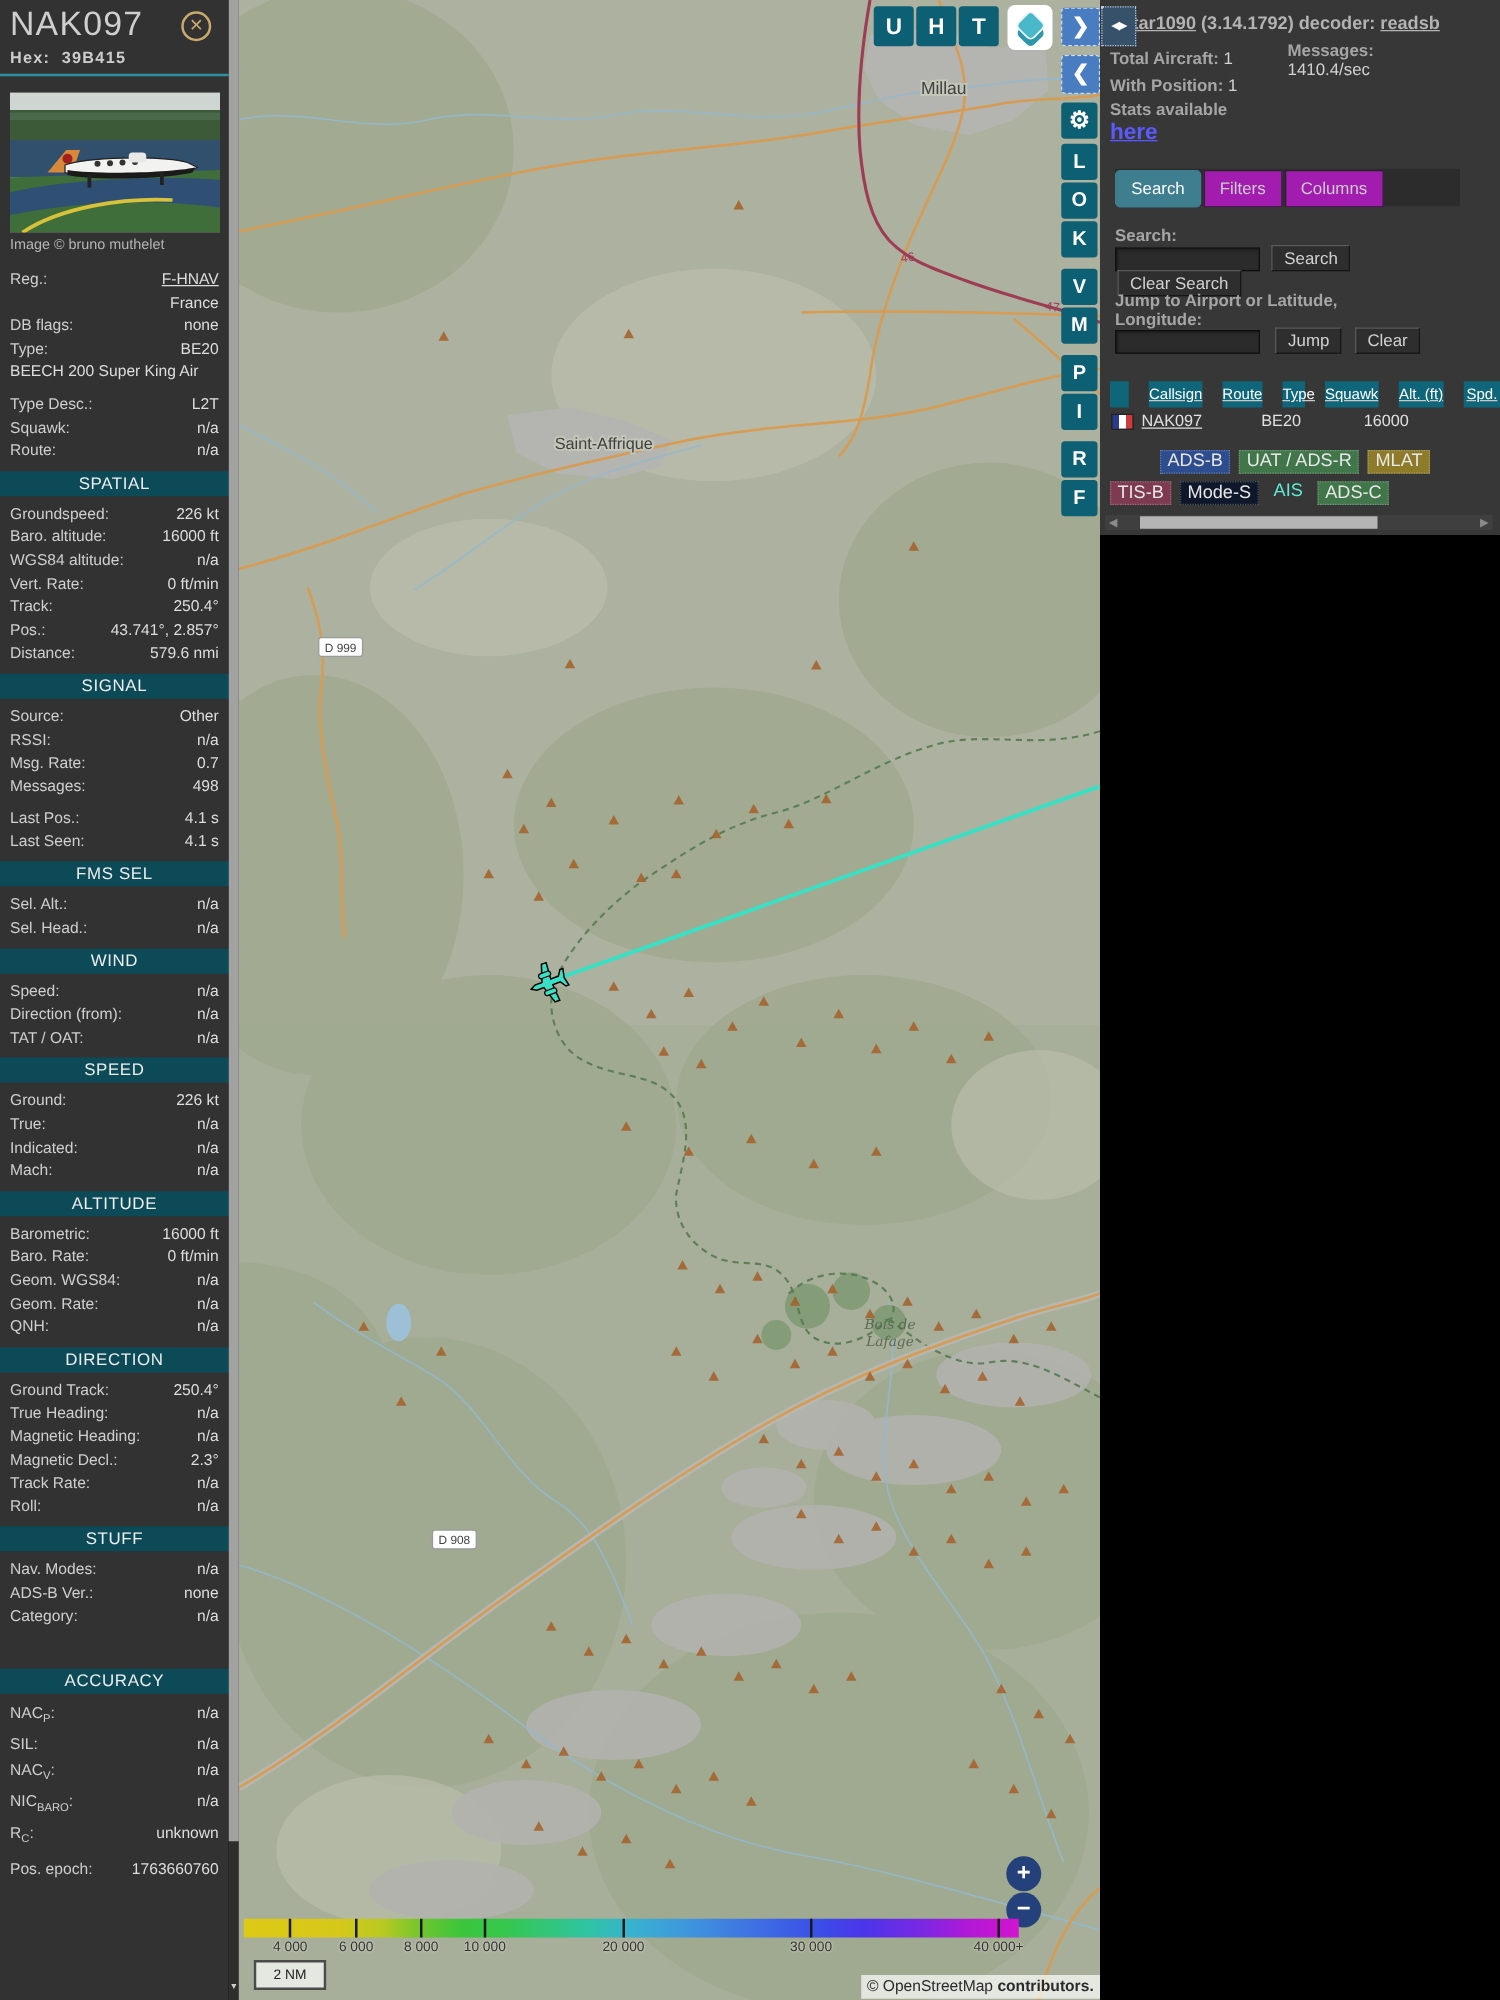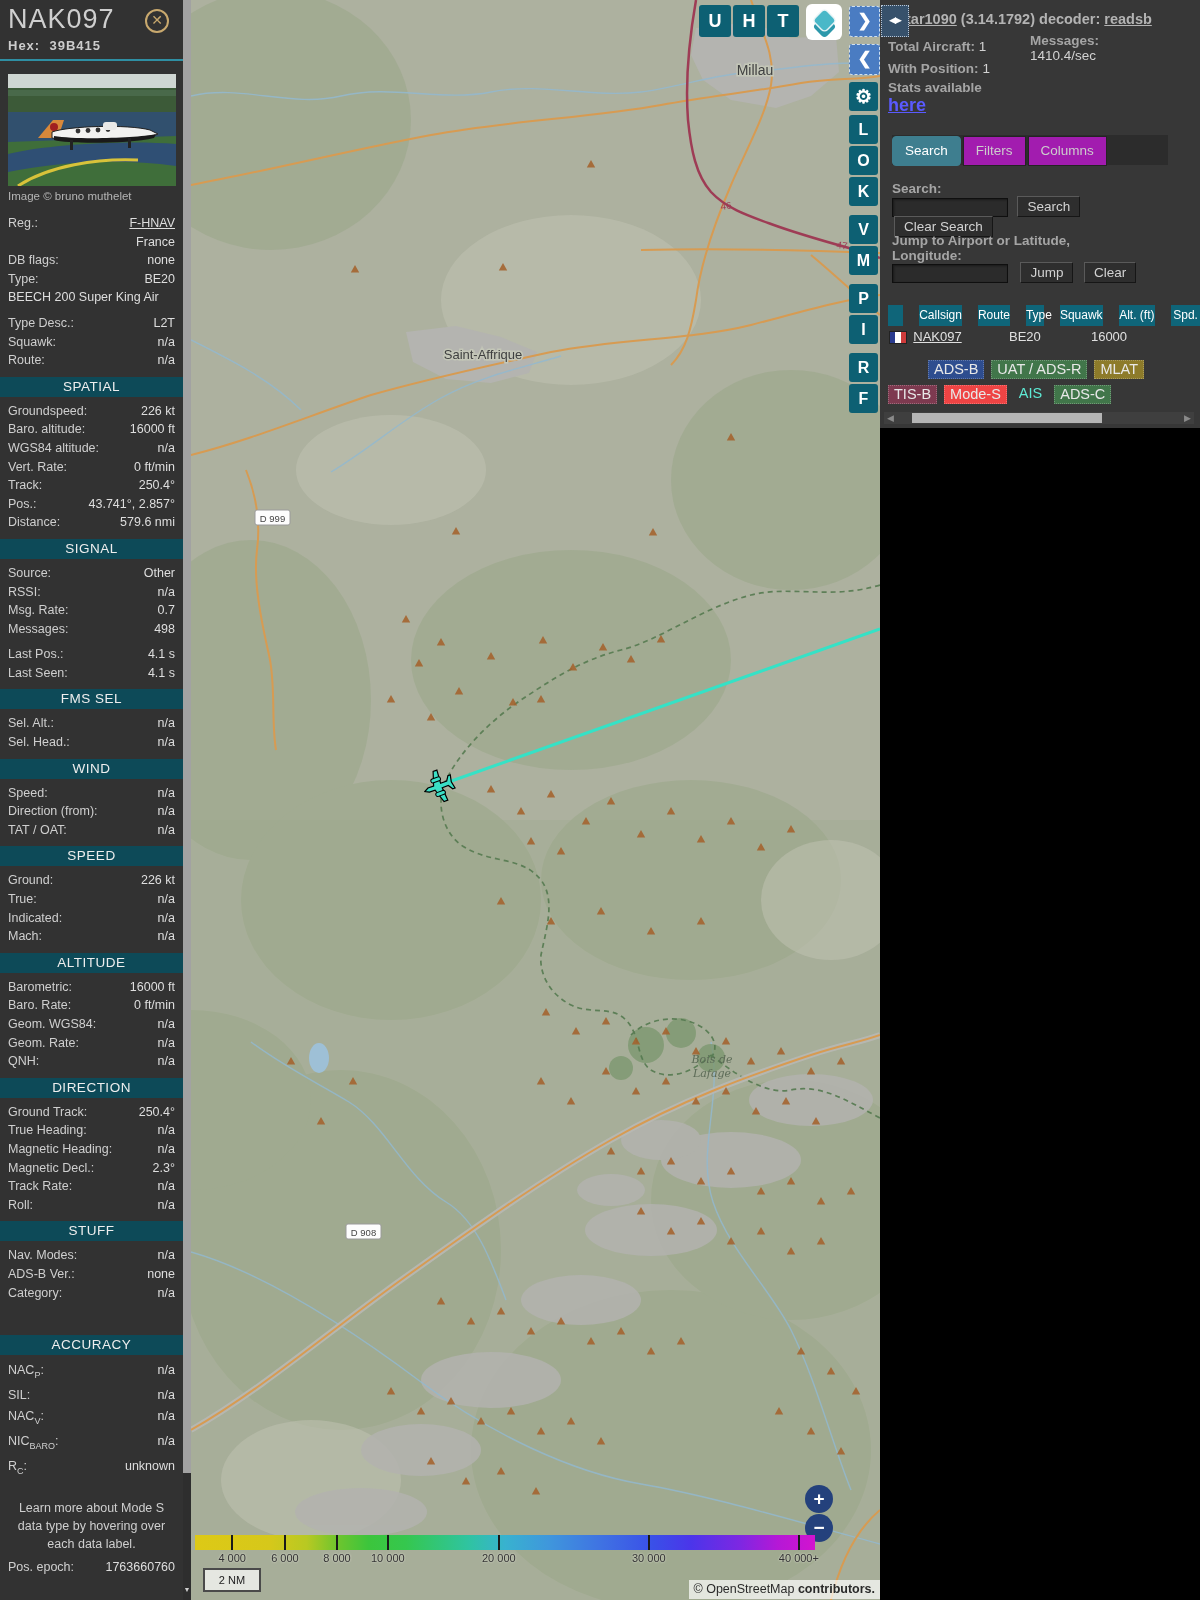--- a/index.html
+++ b/index.html
@@ -74,21 +74,21 @@
   .tab.active{background:#3e7e8f;color:#fff;border-color:#3e7e8f;border-radius:4px;}
   .rp-label{font-weight:bold;color:#a5a5a5;font-size:13.5px;}
   .rp-input{background:#2b2b2b;border:1px solid #0f0f0f;box-shadow:inset 1px 1px 2px #1a1a1a;height:15px;width:108px;
             color:#ddd;font-size:12px;padding:1px 3px;}
   .rp-btn{background:#2e2e2e;border:1px solid;border-color:#5a5a5a #161616 #161616 #5a5a5a;color:#d2d2d2;
           font-size:13.5px;padding:2px 9px;cursor:pointer;font-family:"Liberation Sans",sans-serif;}
   #rp-search-row{position:absolute;left:12px;top:178px;}
   #rp-jump-lab{position:absolute;left:12px;top:233px;width:240px;line-height:15px;}
   #rp-jump-row{position:absolute;left:12px;top:262px;}
   #rp-table{position:absolute;left:8px;top:305px;width:312px;}
-  .thead{display:flex;gap:16px;}
+  .thead{display:flex;gap:16px;text-decoration:underline;}
   .th{background:#0f6579;color:#fff;font-size:12px;text-align:center;padding:3px 0 4px;}
   .trow{display:flex;gap:2px;margin-top:2px;font-size:13px;align-items:center;}
   .td{text-align:center;color:#e0e0e0;padding:1px 0;}
   .c0{width:20px;} .c1{width:55px;} .c2{width:40px;} .c3{width:18px;} .c4{width:54px;} .c5{width:48px;} .c6{width:38px;}
   .flag{display:inline-block;width:16px;height:11px;vertical-align:middle;
         background:linear-gradient(90deg,#2a3b8f 33%,#fff 33% 66%,#cf3b3b 66%);border:1px solid #222;}
   .cs{text-decoration:underline;cursor:pointer;}
   #rp-badges{position:absolute;left:8px;top:360px;width:300px;display:flex;flex-wrap:wrap;gap:6px 7px;font-size:14.5px;}
   .badge{padding:0 5px 1px;color:#e8e8e8;border:1px dotted rgba(255,255,255,.25);cursor:pointer;}
   #rp-hscroll{position:absolute;left:4px;top:412px;width:310px;height:12px;background:#3f3f3f;}
@@ -327,21 +327,20 @@
       </div>
       <div class="inforow tall">
         <span class="lbl">NIC<sub>BARO</sub>:</span>
         <span class="val">n/a</span>
       </div>
       <div class="inforow tall">
         <span class="lbl">R<sub>C</sub>:</span>
         <span class="val">unknown</span>
       </div>
     </div>
-  <div id="lp-note">Learn more about Mode S data type by hovering over each data label.</div>
   <div class="inforow" id="lp-epoch">
     <span class="lbl">Pos. epoch:</span>
     <span class="val">1763660760</span>
   </div>
   <div id="lp-scroll" class="dots">
     <div id="lp-thumb"></div>
     <div id="lp-sdown">▼</div>
   </div>
 </div>
 
@@ -657,21 +656,21 @@
           <div class="td c4"></div>
           <div class="td c5">16000</div>
           <div class="td c6"></div>
         </div>
     </div>
     <div id="rp-badges">
         <span class="badge" style="background: rgb(46, 77, 143); margin-left: 40px;">ADS-B</span>
         <span class="badge" style="background: rgb(65, 118, 74);">UAT / ADS-R</span>
         <span class="badge" style="background: rgb(141, 123, 42);">MLAT</span>
         <span class="badge" style="background: rgb(126, 58, 80);">TIS-B</span>
-        <span class="badge" style="background: #ef4444;">Mode-S</span>
+        <span class="badge" style="background: #0f172a;">Mode-S</span>
         <span class="badge" style="border: none; color: #5eead4;">AIS</span>
         <span class="badge" style="background: rgb(65, 118, 74);">ADS-C</span>
       </div>
     <div id="rp-hscroll" class="dots">
       <span class="harrow" style="left:3px;">◀</span>
       <div id="rp-hthumb"></div>
       <span class="harrow" style="right:3px;">▶</span>
     </div>
   </div>
 </div>

